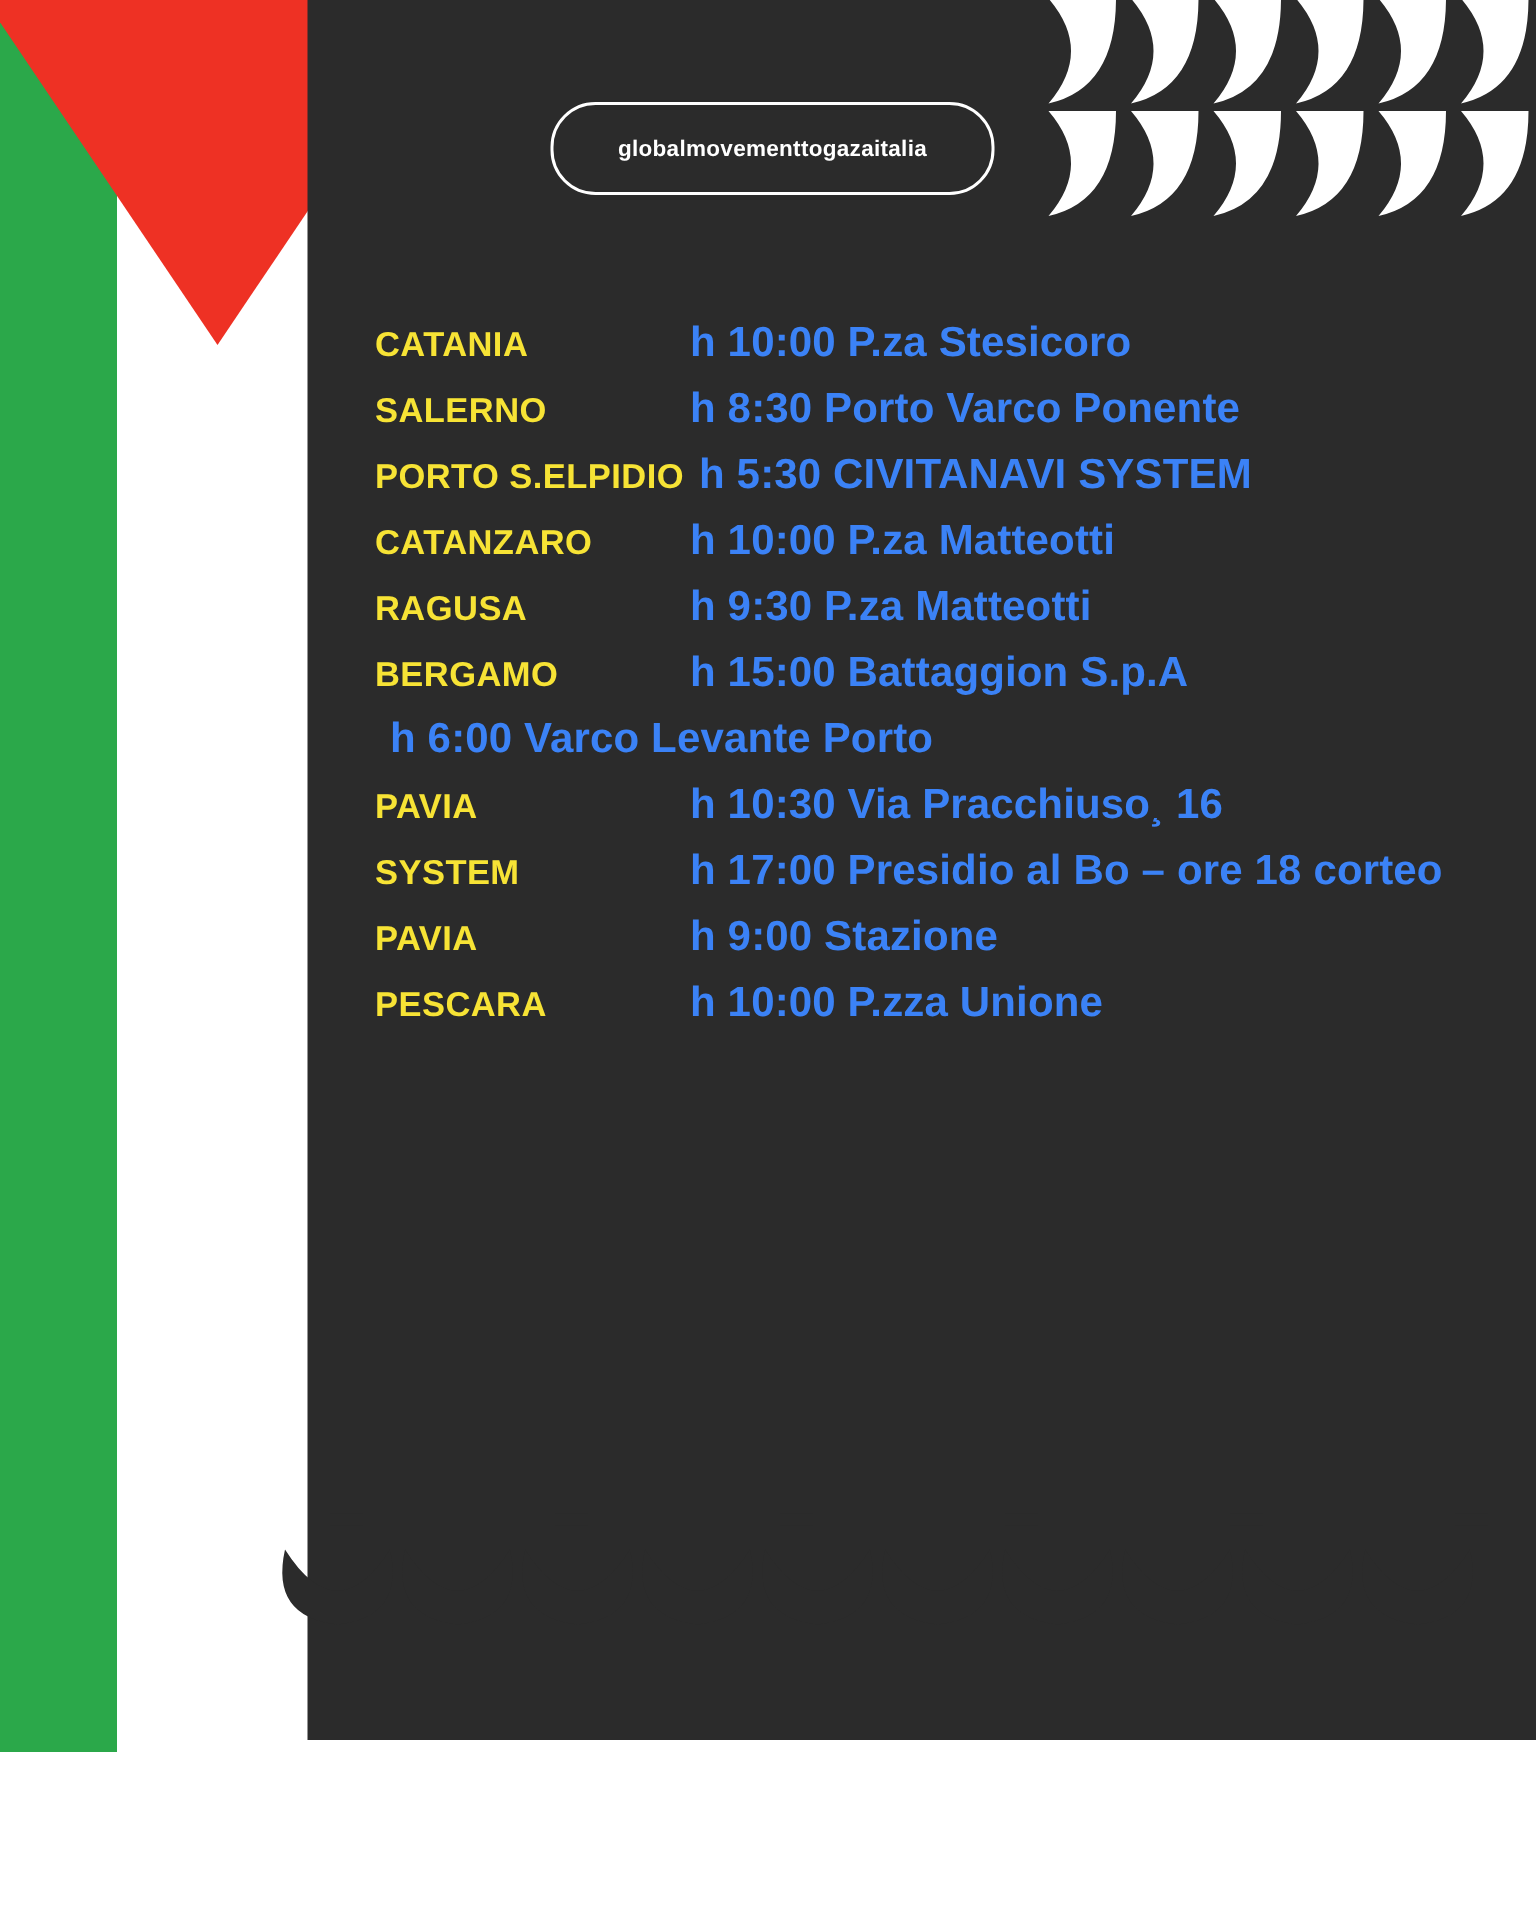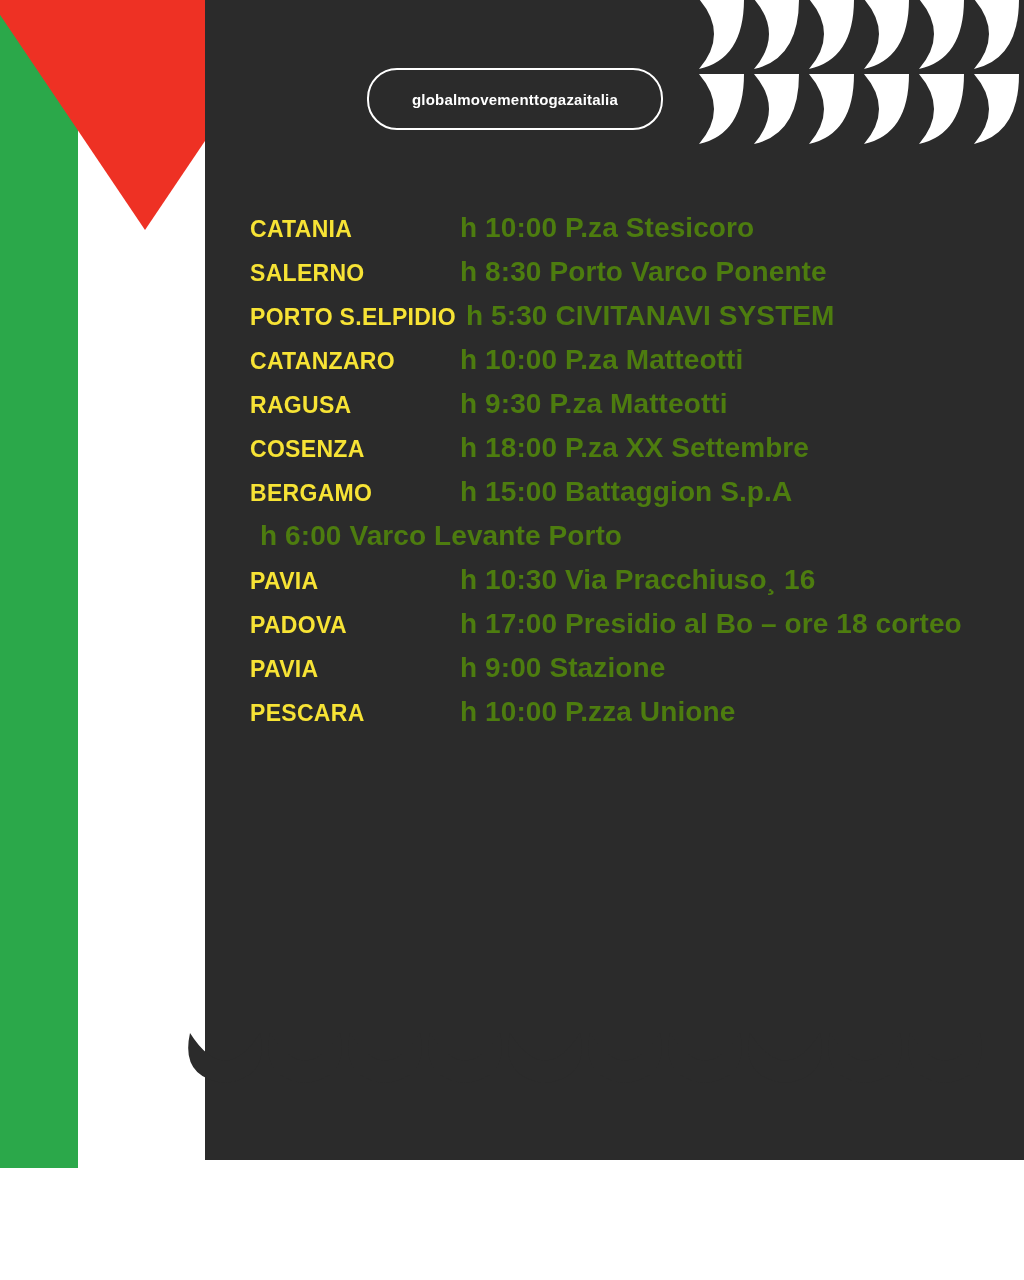--- a/index.html
+++ b/index.html
@@ -127,21 +127,21 @@
   }
   .city {
     color: #f7e335;
     font-weight: bold;
     font-size: 23px;
     letter-spacing: 0.3px;
     min-width: 200px;
     flex: 0 0 auto;
   }
   .detail {
-    color: #4d7c0f;
+    color: #3b82f6;
     font-weight: bold;
     font-size: 28px;
     letter-spacing: 0.1px;
     margin-left: 10px;
   }
 </style>
 </head>
 <body>
 
 <div class="poster">
@@ -213,36 +213,32 @@
     </div>
     <div class="row">
       <div class="city">CATANZARO</div>
       <div class="detail">h 10:00 P.za Matteotti</div>
     </div>
     <div class="row">
       <div class="city">RAGUSA</div>
       <div class="detail">h 9:30 P.za Matteotti</div>
     </div>
     <div class="row">
-      <div class="city">COSENZA</div>
-      <div class="detail">h 18:00 P.za XX Settembre</div>
-    </div>
-    <div class="row">
       <div class="city">BERGAMO</div>
       <div class="detail">h 15:00 Battaggion S.p.A</div>
     </div>
     <div class="row">
       <div class="detail">h 6:00 Varco Levante Porto</div>
     </div>
     <div class="row">
       <div class="city">PAVIA</div>
       <div class="detail">h 10:30 Via Pracchiuso¸ 16</div>
     </div>
     <div class="row">
-      <div class="city">PADOVA</div>
+      <div class="city">SYSTEM</div>
       <div class="detail">h 17:00 Presidio al Bo – ore 18 corteo</div>
     </div>
     <div class="row">
       <div class="city">PAVIA</div>
       <div class="detail">h 9:00 Stazione</div>
     </div>
     <div class="row">
       <div class="city">PESCARA</div>
       <div class="detail">h 10:00 P.zza Unione</div>
     </div>

